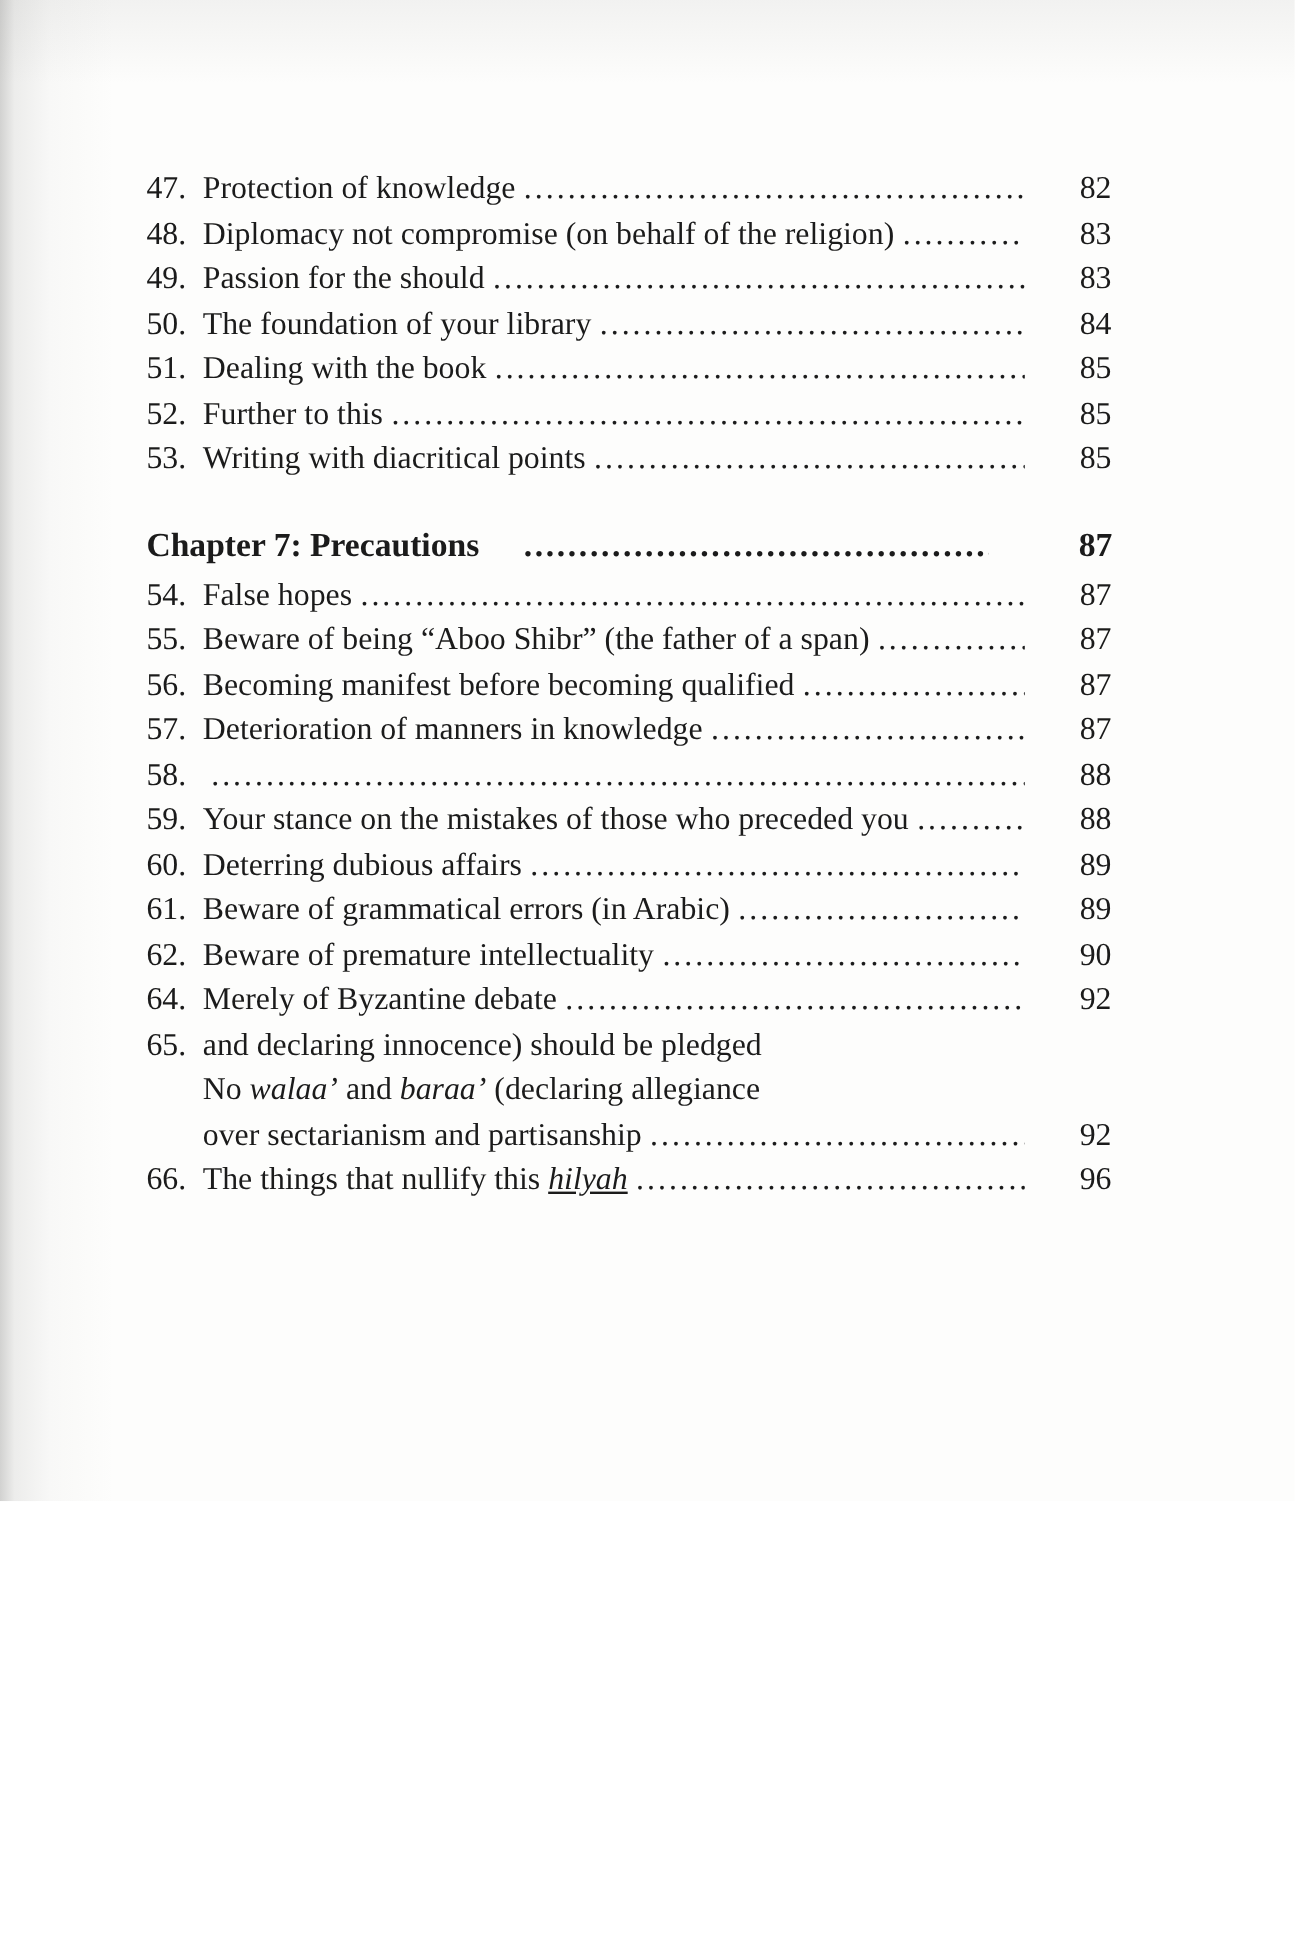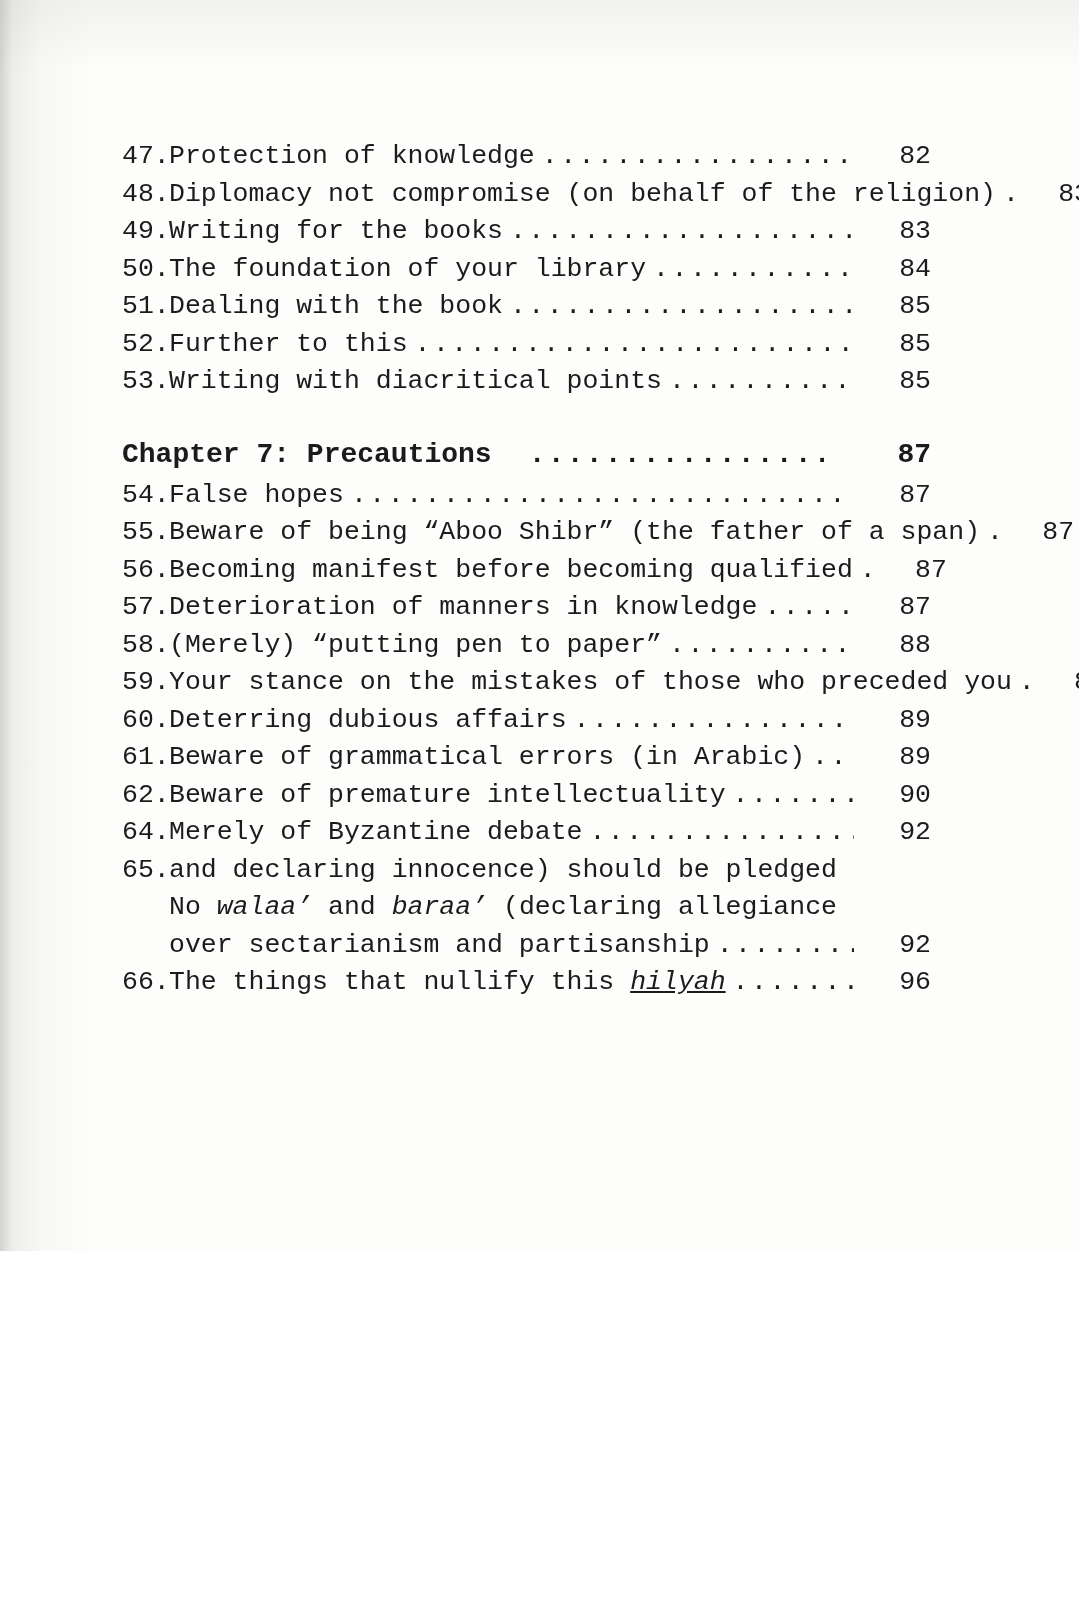--- a/index.html
+++ b/index.html
@@ -6,21 +6,21 @@
     margin: 0;
     padding: 0;
     background: #ffffff;
   }
   .page {
     position: relative;
     width: 1079px;
     height: 1251px;
     box-sizing: border-box;
     padding: 138px 148px 0 122px;
-    font-family: Liberation Mono, monospace;
+    font-family: Liberation Serif, serif;
     color: #1b1b1b;
     background:
       linear-gradient(90deg, rgba(110,110,108,0.30) 0px, rgba(150,150,148,0.16) 12px, rgba(190,190,188,0.08) 42px, rgba(255,255,255,0) 95px),
       linear-gradient(180deg, rgba(140,140,138,0.10) 0px, rgba(255,255,255,0) 70px),
       #fdfdfc;
     overflow: hidden;
   }
   .toc {
     width: 100%;
   }
@@ -52,21 +52,21 @@
     margin: 0 3px 0 7px;
     min-width: 10px;
   }
   .dots::after {
     content: "........................................................................................................................";
     letter-spacing: 2.5px;
   }
   .pg {
     flex: none;
     min-width: 36px;
-    text-align: right;
+    text-align: center;
     margin-left: 38px;
   }
   .chapter {
     display: flex;
     align-items: baseline;
     font-weight: bold;
     font-size: 28px;
     line-height: 40px;
     margin-top: 34px;
     margin-bottom: 2px;
@@ -100,21 +100,21 @@
             <span class="txt"><span>Diplomacy not compromise (on behalf of the religion)</span></span>
             <span class="dots"></span>
             <span class="pg">83</span>
           </span>
         </span>
       </div>
       <div class="entry">
         <span class="num">49.</span>
         <span class="body">
           <span class="line">
-            <span class="txt"><span>Writing for the books</span></span>
+            <span class="txt"><span>Passion for the should</span></span>
             <span class="dots"></span>
             <span class="pg">83</span>
           </span>
         </span>
       </div>
       <div class="entry">
         <span class="num">50.</span>
         <span class="body">
           <span class="line">
             <span class="txt"><span>The foundation of your library</span></span>
@@ -195,21 +195,20 @@
             <span class="txt"><span>Deterioration of manners in knowledge</span></span>
             <span class="dots"></span>
             <span class="pg">87</span>
           </span>
         </span>
       </div>
       <div class="entry">
         <span class="num">58.</span>
         <span class="body">
           <span class="line">
-            <span class="txt"><span>(Merely) “putting pen to paper”</span></span>
             <span class="dots"></span>
             <span class="pg">88</span>
           </span>
         </span>
       </div>
       <div class="entry">
         <span class="num">59.</span>
         <span class="body">
           <span class="line">
             <span class="txt"><span>Your stance on the mistakes of those who preceded you</span></span>

